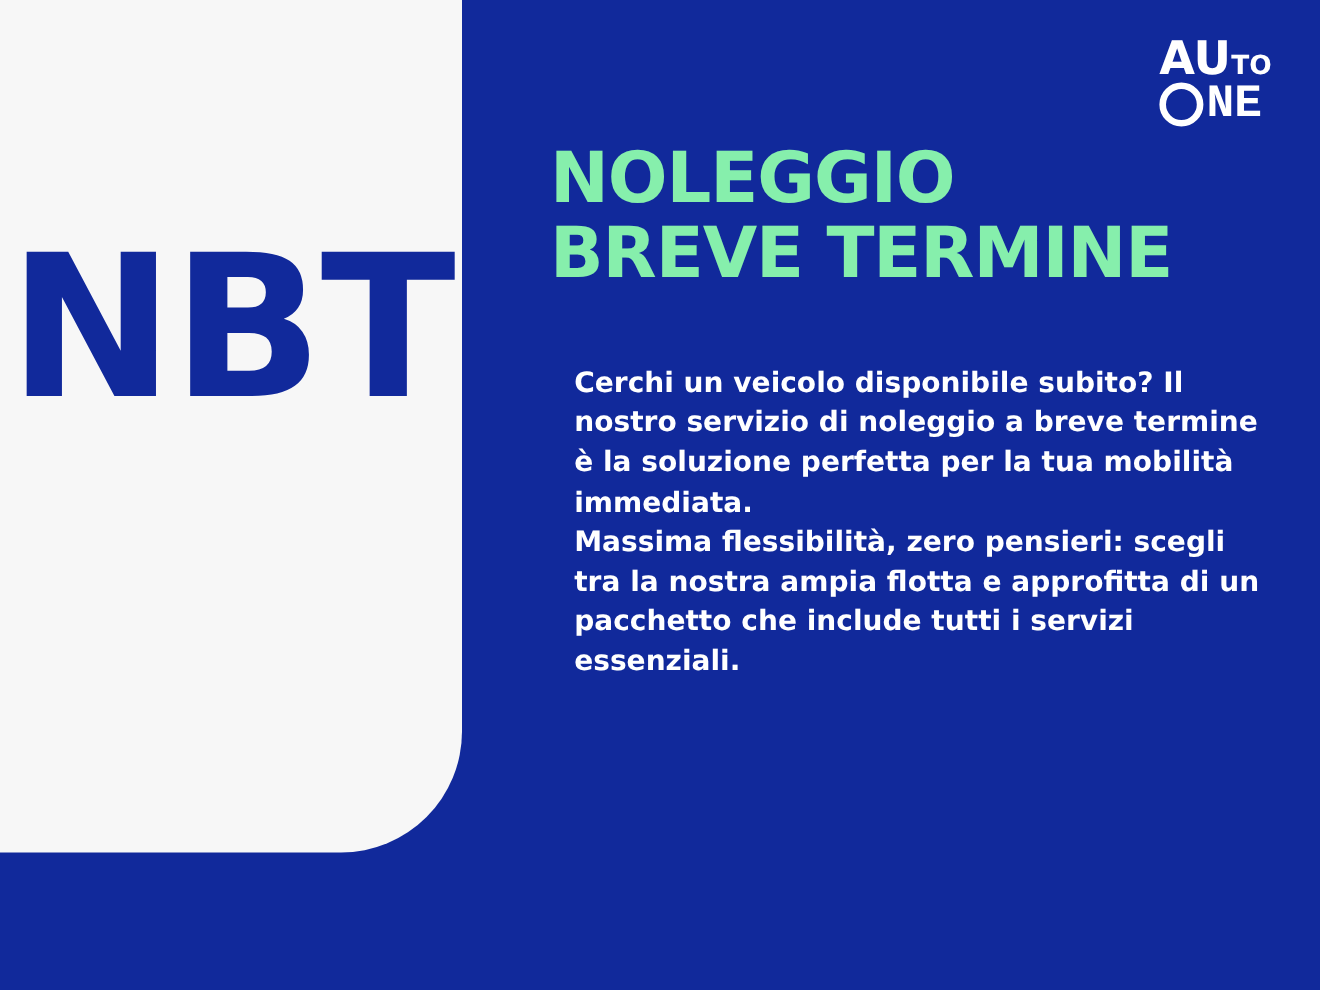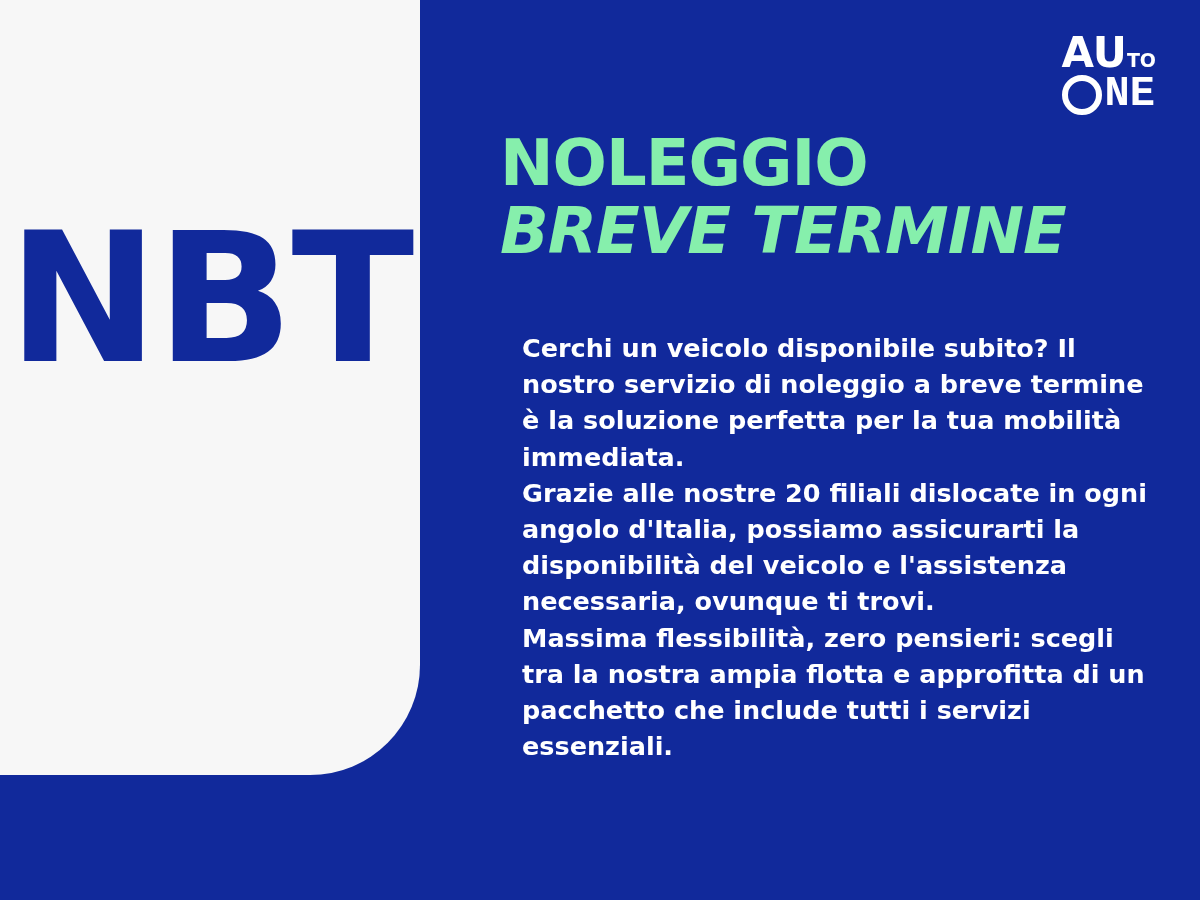--- a/index.html
+++ b/index.html
@@ -61,21 +61,21 @@
   .logo-row {
     display: flex;
     align-items: baseline;
     justify-content: center;
   }
   .logo-big {
     font-size: 42px;
     letter-spacing: 0px;
   }
   .logo-small {
-    font-size: 19px;
+    font-size: 24px;
     letter-spacing: 0px;
   }
   .logo-row2 {
     display: flex;
     align-items: center;
     margin-top: 2px;
     font-family: Liberation Mono, monospace;
   }
   .logo-o {
     width: 40px;
@@ -98,21 +98,20 @@
     color: #86efac;
     font-family: "DejaVu Sans", sans-serif;
     font-weight: 700;
     font-size: 64px;
     line-height: 1.06;
     letter-spacing: -1px;
     text-transform: uppercase;
   }
   .headline .l2 {
     display: block;
-    font-style: italic;
   }
   
   .body-copy {
     position: absolute;
     left: 500px;
     top: 330px;
     width: 640px;
     color: #ffffff;
     font-family: "DejaVu Sans", sans-serif;
     font-weight: 600;
@@ -144,17 +143,16 @@
     </div>
   </div>
 
   <div class="headline">
     <span>NOLEGGIO</span>
     <span class="l2">BREVE TERMINE</span>
   </div>
 
   <div class="body-copy">
     <p>Cerchi un veicolo disponibile subito? Il nostro servizio di noleggio a breve termine è la soluzione perfetta per la tua mobilità immediata.</p>
-    <p>Grazie alle nostre 20 filiali dislocate in ogni angolo d'Italia, possiamo assicurarti la disponibilità del veicolo e l'assistenza necessaria, ovunque ti trovi.</p>
     <p>Massima flessibilità, zero pensieri: scegli tra la nostra ampia flotta e approfitta di un pacchetto che include tutti i servizi essenziali.</p>
   </div>
 
 </div>
 
 </body></html>

